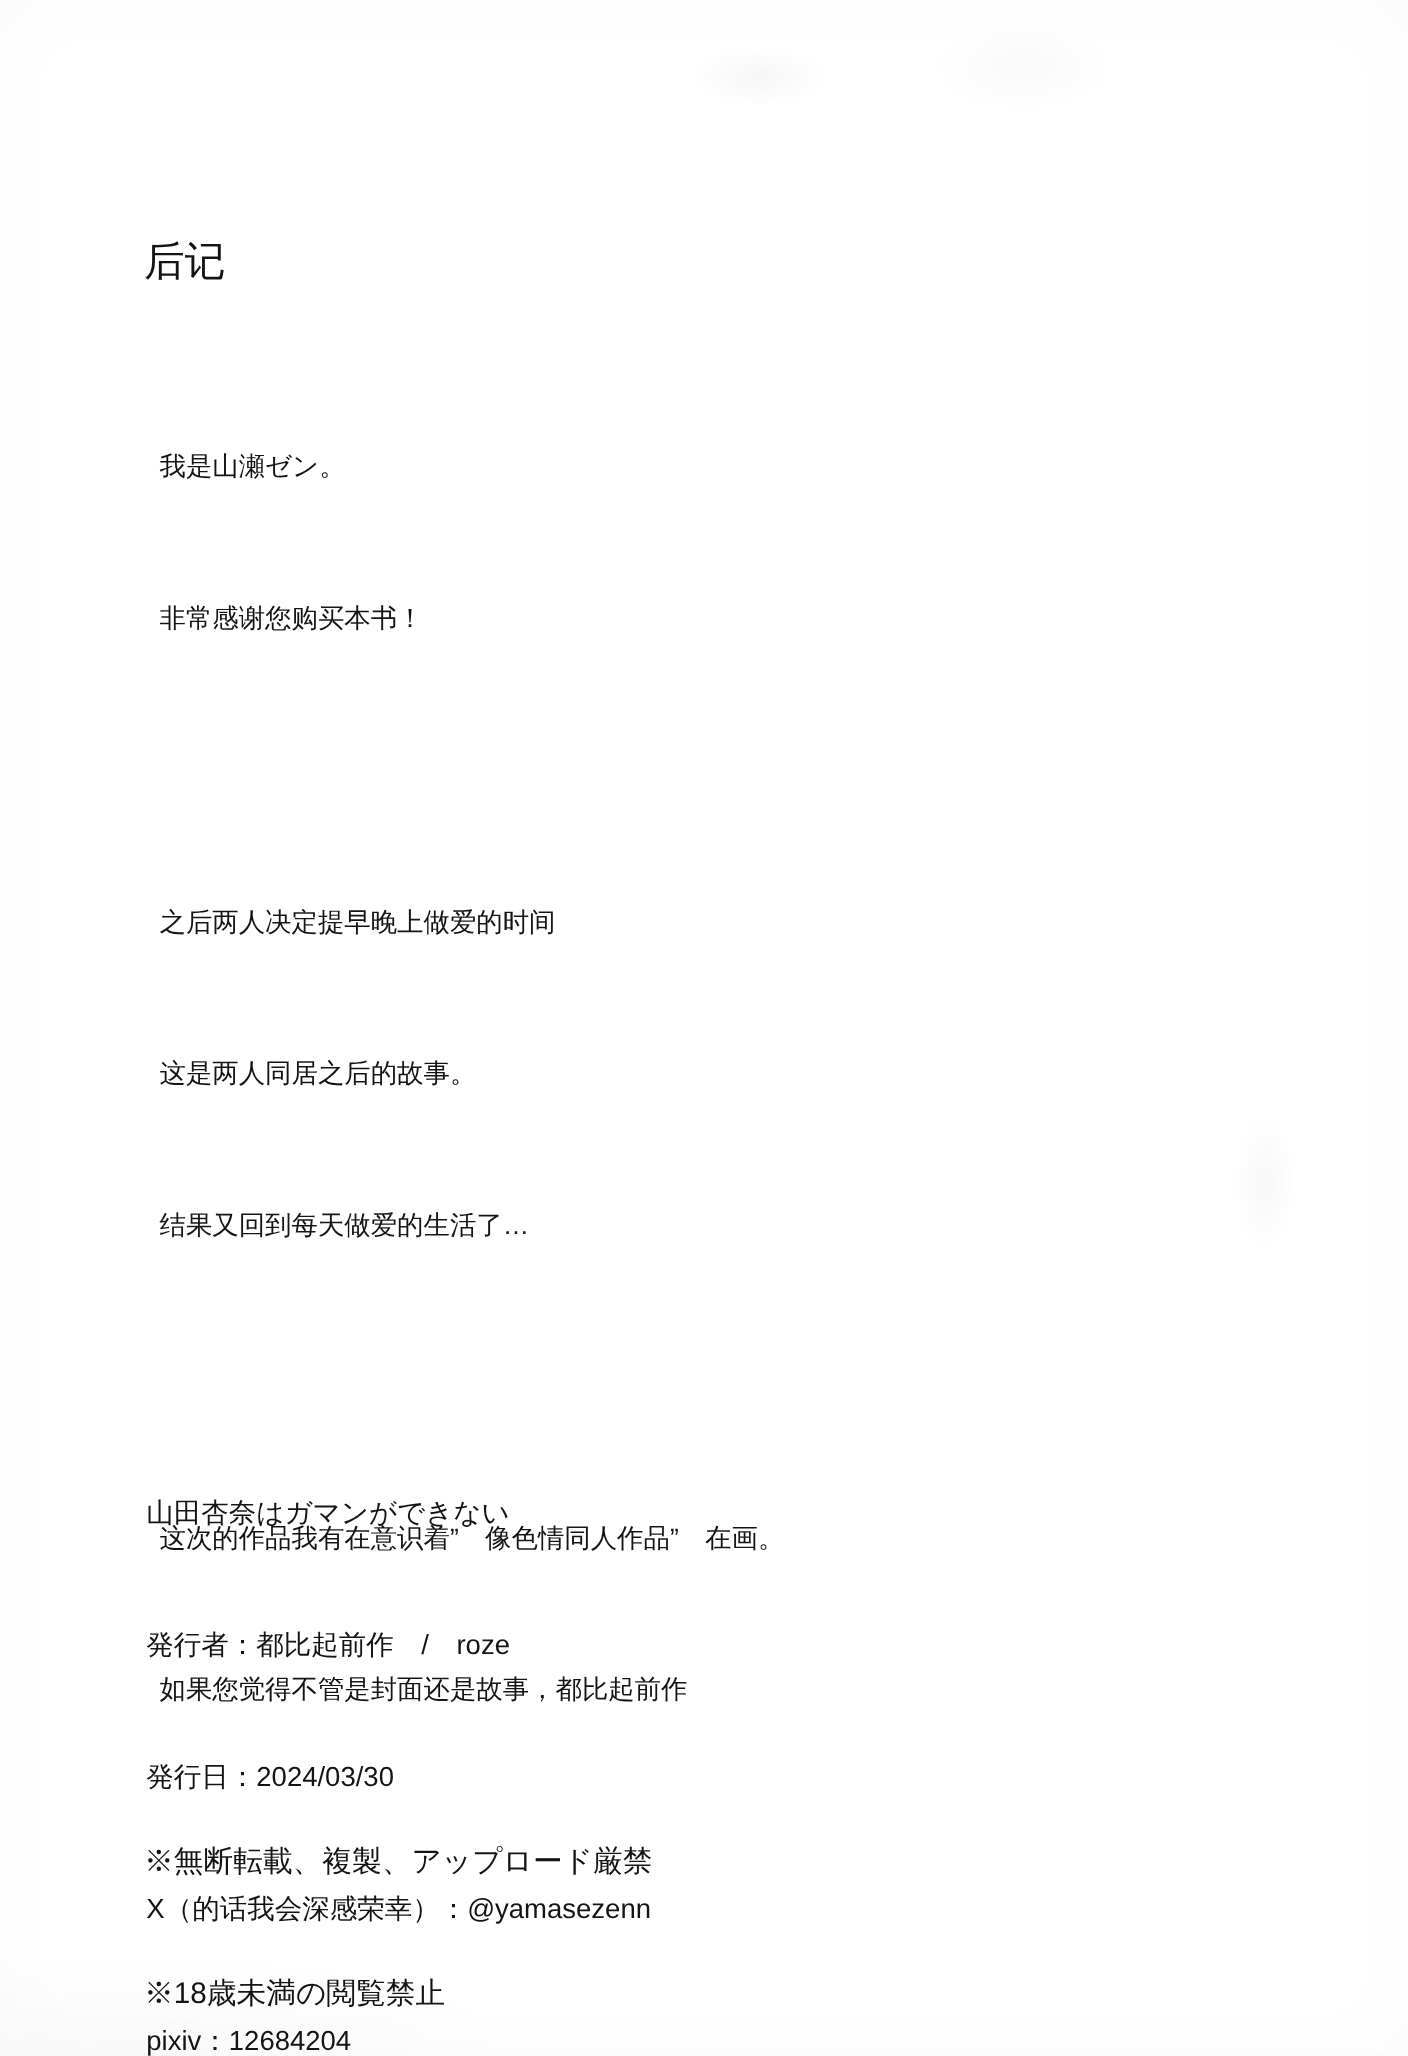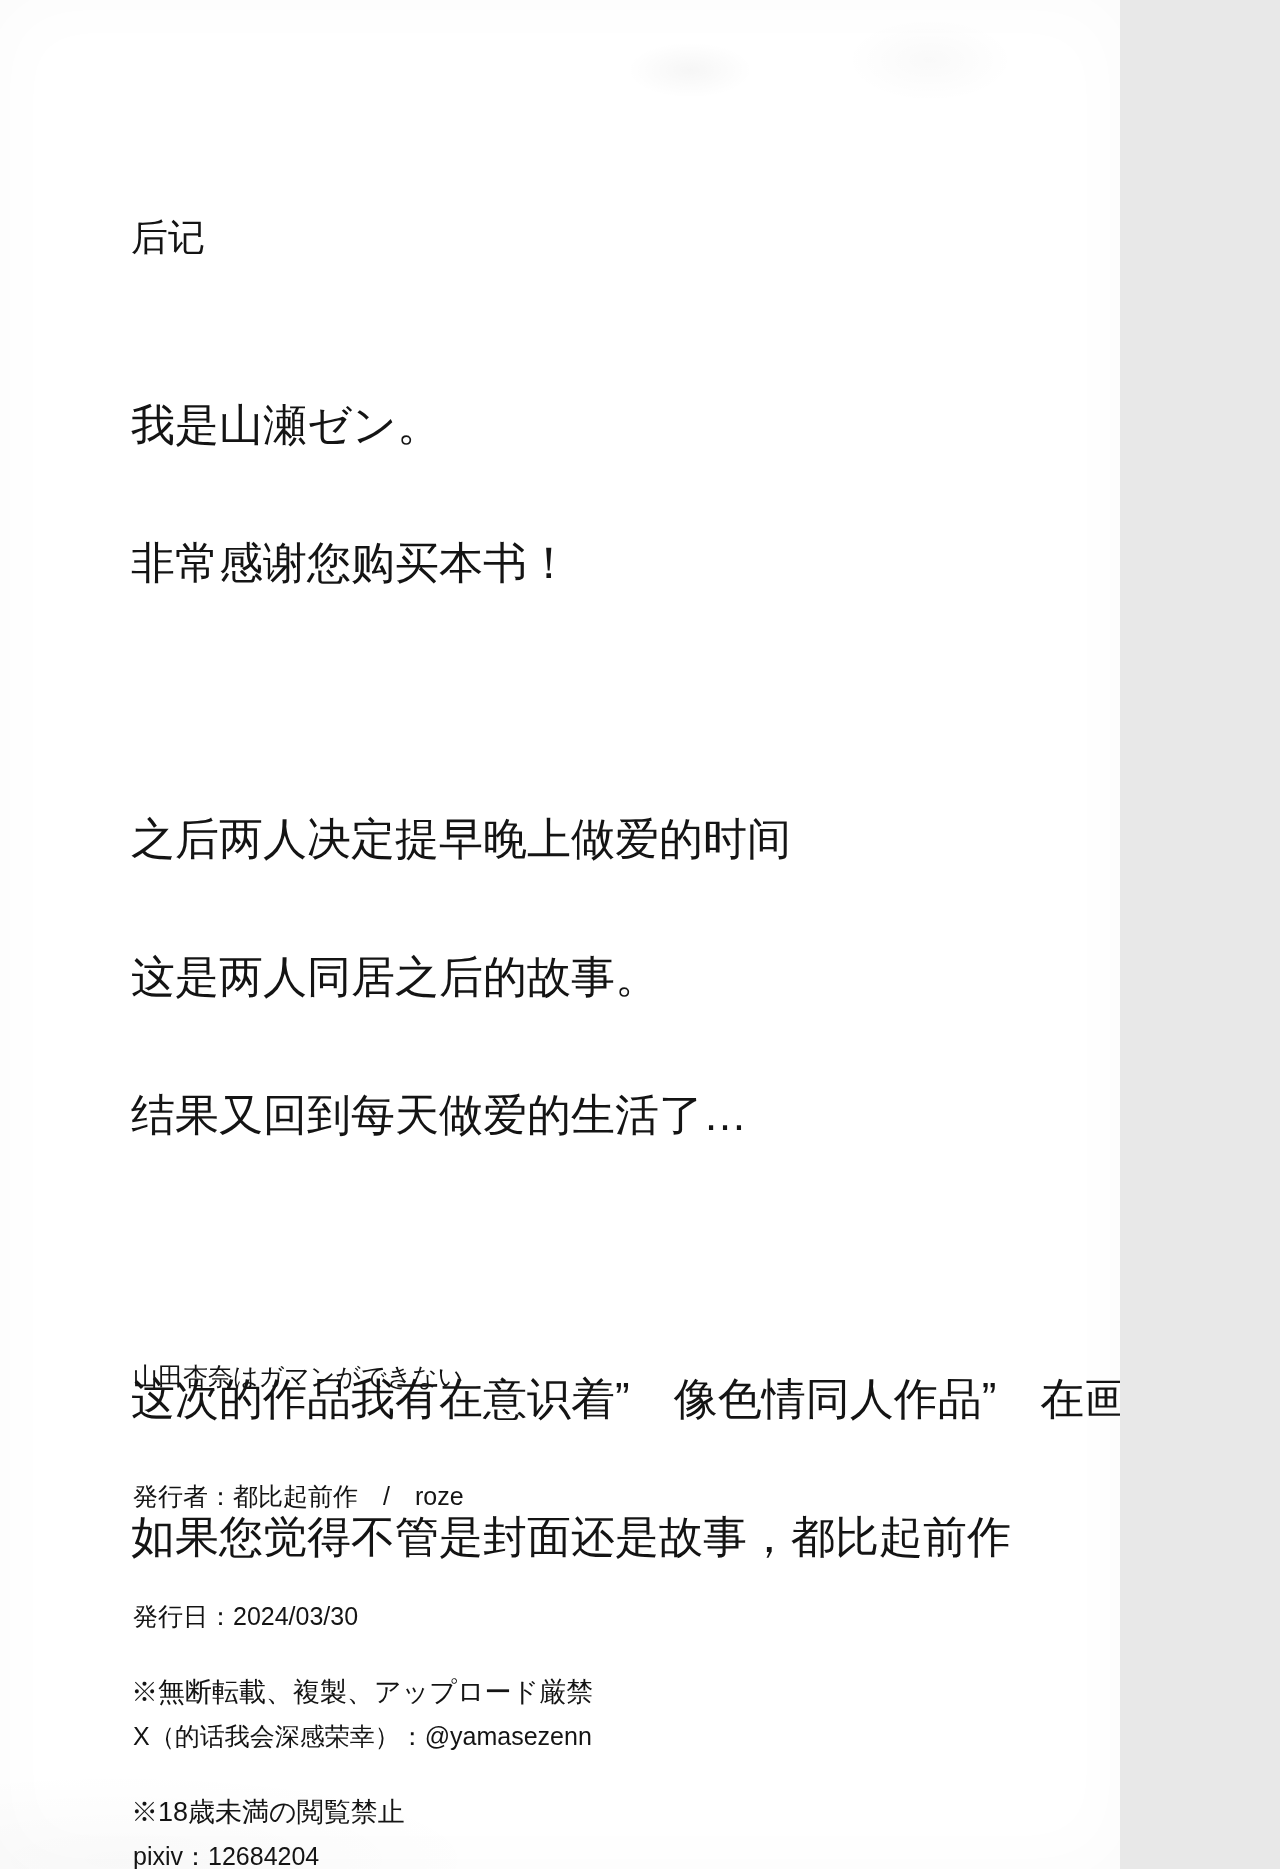--- a/index.html
+++ b/index.html
@@ -2,21 +2,21 @@
 <html><head>
 <meta charset="utf-8">
 <style>
   html, body {
     margin: 0;
     padding: 0;
     background: #e8e8e8;
   }
   .page {
     position: relative;
-    width: 1120px;
+    width: 1280px;
     height: 1869px;
     background: #ffffff;
     overflow: hidden;
     font-family: "Liberation Sans", sans-serif;
     color: #141414;
     box-shadow: inset 0 0 80px rgba(0,0,0,0.02);
   }
   
   .scan-noise {
     position: absolute;
@@ -34,22 +34,22 @@
     top: 216px;
   }
   .afterword-title {
     font-size: 37px;
     line-height: 44px;
     font-weight: 500;
     margin: 0 0 50px 0;
     white-space: pre;
   }
   .para {
-    margin: 0;
-    font-size: 44px;
+    margin: 14px;
+    font-size: 24px;
     line-height: 46px;
     font-weight: 500;
     white-space: pre;
   }
   .para.p1 { margin-bottom: 46px; }
   .para.p2 { margin-bottom: 54px; }
   .para.p3 { margin-bottom: 48px; }
   .colophon {
     position: absolute;
     left: 133px;

